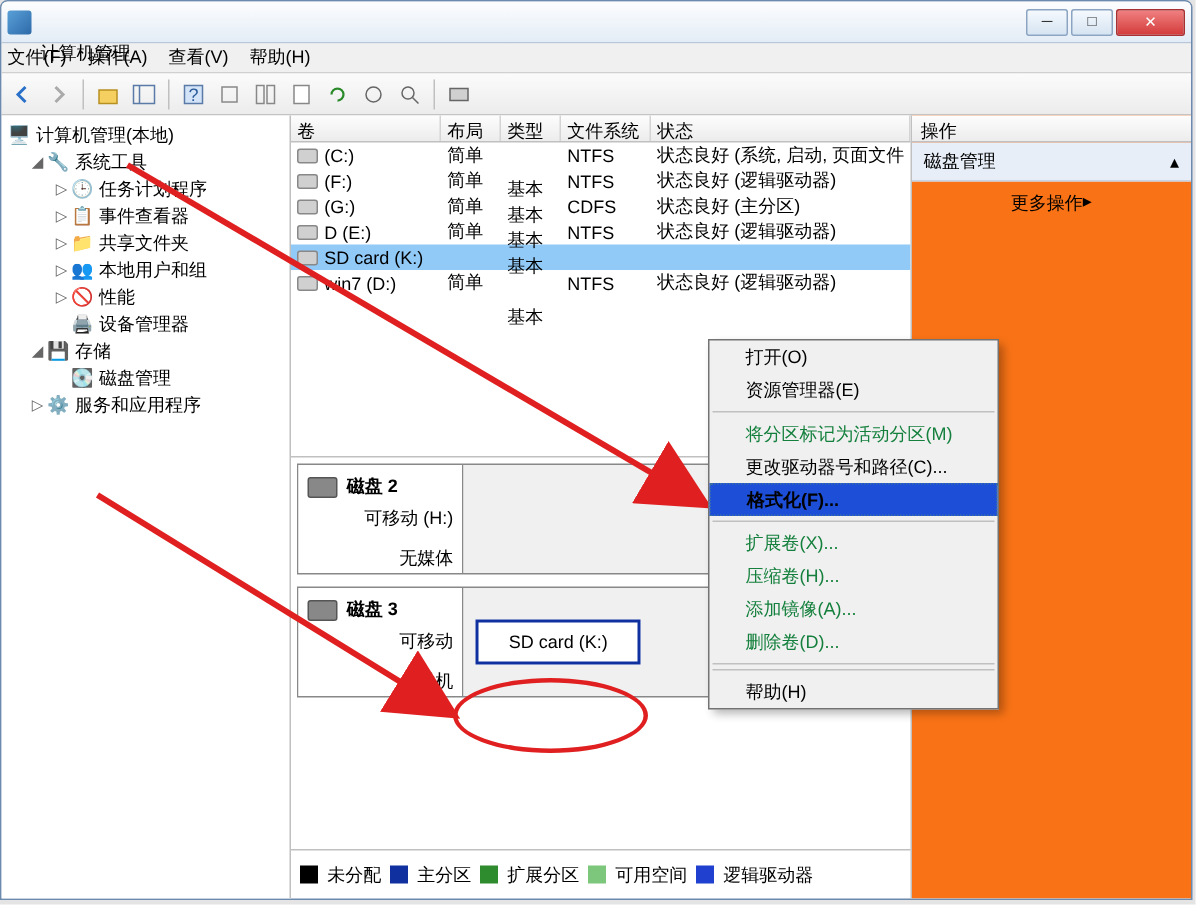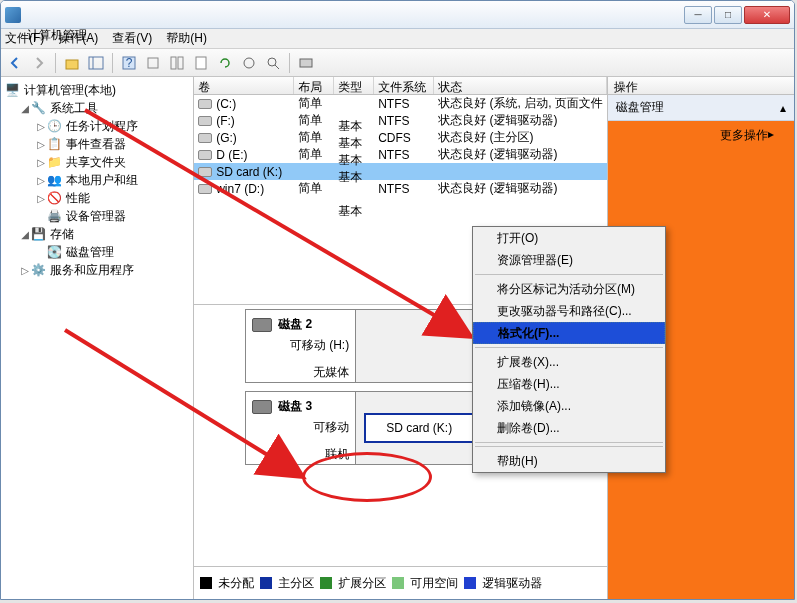--- a/index.html
+++ b/index.html
@@ -41,39 +41,39 @@
 .vol-row .c { padding: 0 4px; overflow: hidden; white-space: nowrap; }
 .c-vol { width: 100px; display: flex; align-items: center; gap: 4px; }
 .c-lay { width: 40px; }
 .c-type { width: 40px; margin-top: 45px; }
 .c-fs { width: 60px; }
 .c-stat { flex: 1; }
 
 .drv-icon { width: 14px; height: 10px; background: #d0d0d0; border: 1px solid #888; border-radius: 2px; display: inline-block; }
 
 .disk-pane { flex: 1; overflow: hidden; padding: 4px; }
-.disk-block { border: 1px solid #888; margin-bottom: 8px; display: flex; height: 74px; margin-left: 47px; }
+.disk-block { border: 1px solid #888; margin-bottom: 8px; display: flex; height: 74px; }
 .disk-head { width: 110px; background: #fff; padding: 6px; border-right: 1px solid #888; }
 .disk-head .dname { display: flex; align-items: center; gap: 6px; font-weight: bold; }
 .disk-head .dmeta { margin-top: 4px; text-align: right; }
 .disk-body { flex: 1; background: #f0f0f0; display: flex; align-items: center; padding: 8px; }
 .part-box { border: 2px solid #1030a0; background: #fff; padding: 6px 20px; }
 
 .legend { height: 22px; border-top: 1px solid #c0c0c0; display: flex; align-items: center; gap: 6px; padding: 16px 6px; font-size: 11px; }
 .lg-sq { width: 12px; height: 12px; display: inline-block; }
 
 .actions { width: 188px; background: #f97316; }
 .act-hdr { height: 18px; background: linear-gradient(#fdfdfd,#ececec); border-bottom: 1px solid #c0c0c0; padding: 2px 6px; }
 .act-sect { background: #e8eef7; padding: 4px 8px; border-bottom: 1px solid #c8d4e4; display: flex; justify-content: space-between; align-items: center; }
-.act-item { padding: 6px 20px; display: flex; justify-content: flex-end; }
+.act-item { padding: 6px 20px; display: flex; justify-content: center; }
 
 .ctx-menu { position: absolute; left: 472px; top: 226px; width: 194px; background: #f0f0f0; border: 1px solid #737373; box-shadow: 3px 3px 6px rgba(0,0,0,.3); z-index: 50; }
 .ctx-item { height: 22px; display: flex; align-items: center; padding: 0 24px; }
 .ctx-item.sel { background: #1d4ed8; border: 1px dotted #3a6ea5; font-weight: bold; }
-.ctx-item.disabled { color: #000000; }
+.ctx-item.disabled { color: #15803d; }
 .ctx-sep { height: 1px; background: #c0c0c0; margin: 3px 2px; }
 
 .arrow-svg { position: absolute; top: 0; left: 0; width: 797px; height: 603px; pointer-events: none; z-index: 40; }
 .red-circle { position: absolute; border: 3px solid #e02020; border-radius: 50%; pointer-events: none; z-index: 45; }
 
 .disk-hd-icon { width: 20px; height: 14px; background: #888; border-radius: 2px; border: 1px solid #555; }
 </style>
 </head>
 <body>
 

